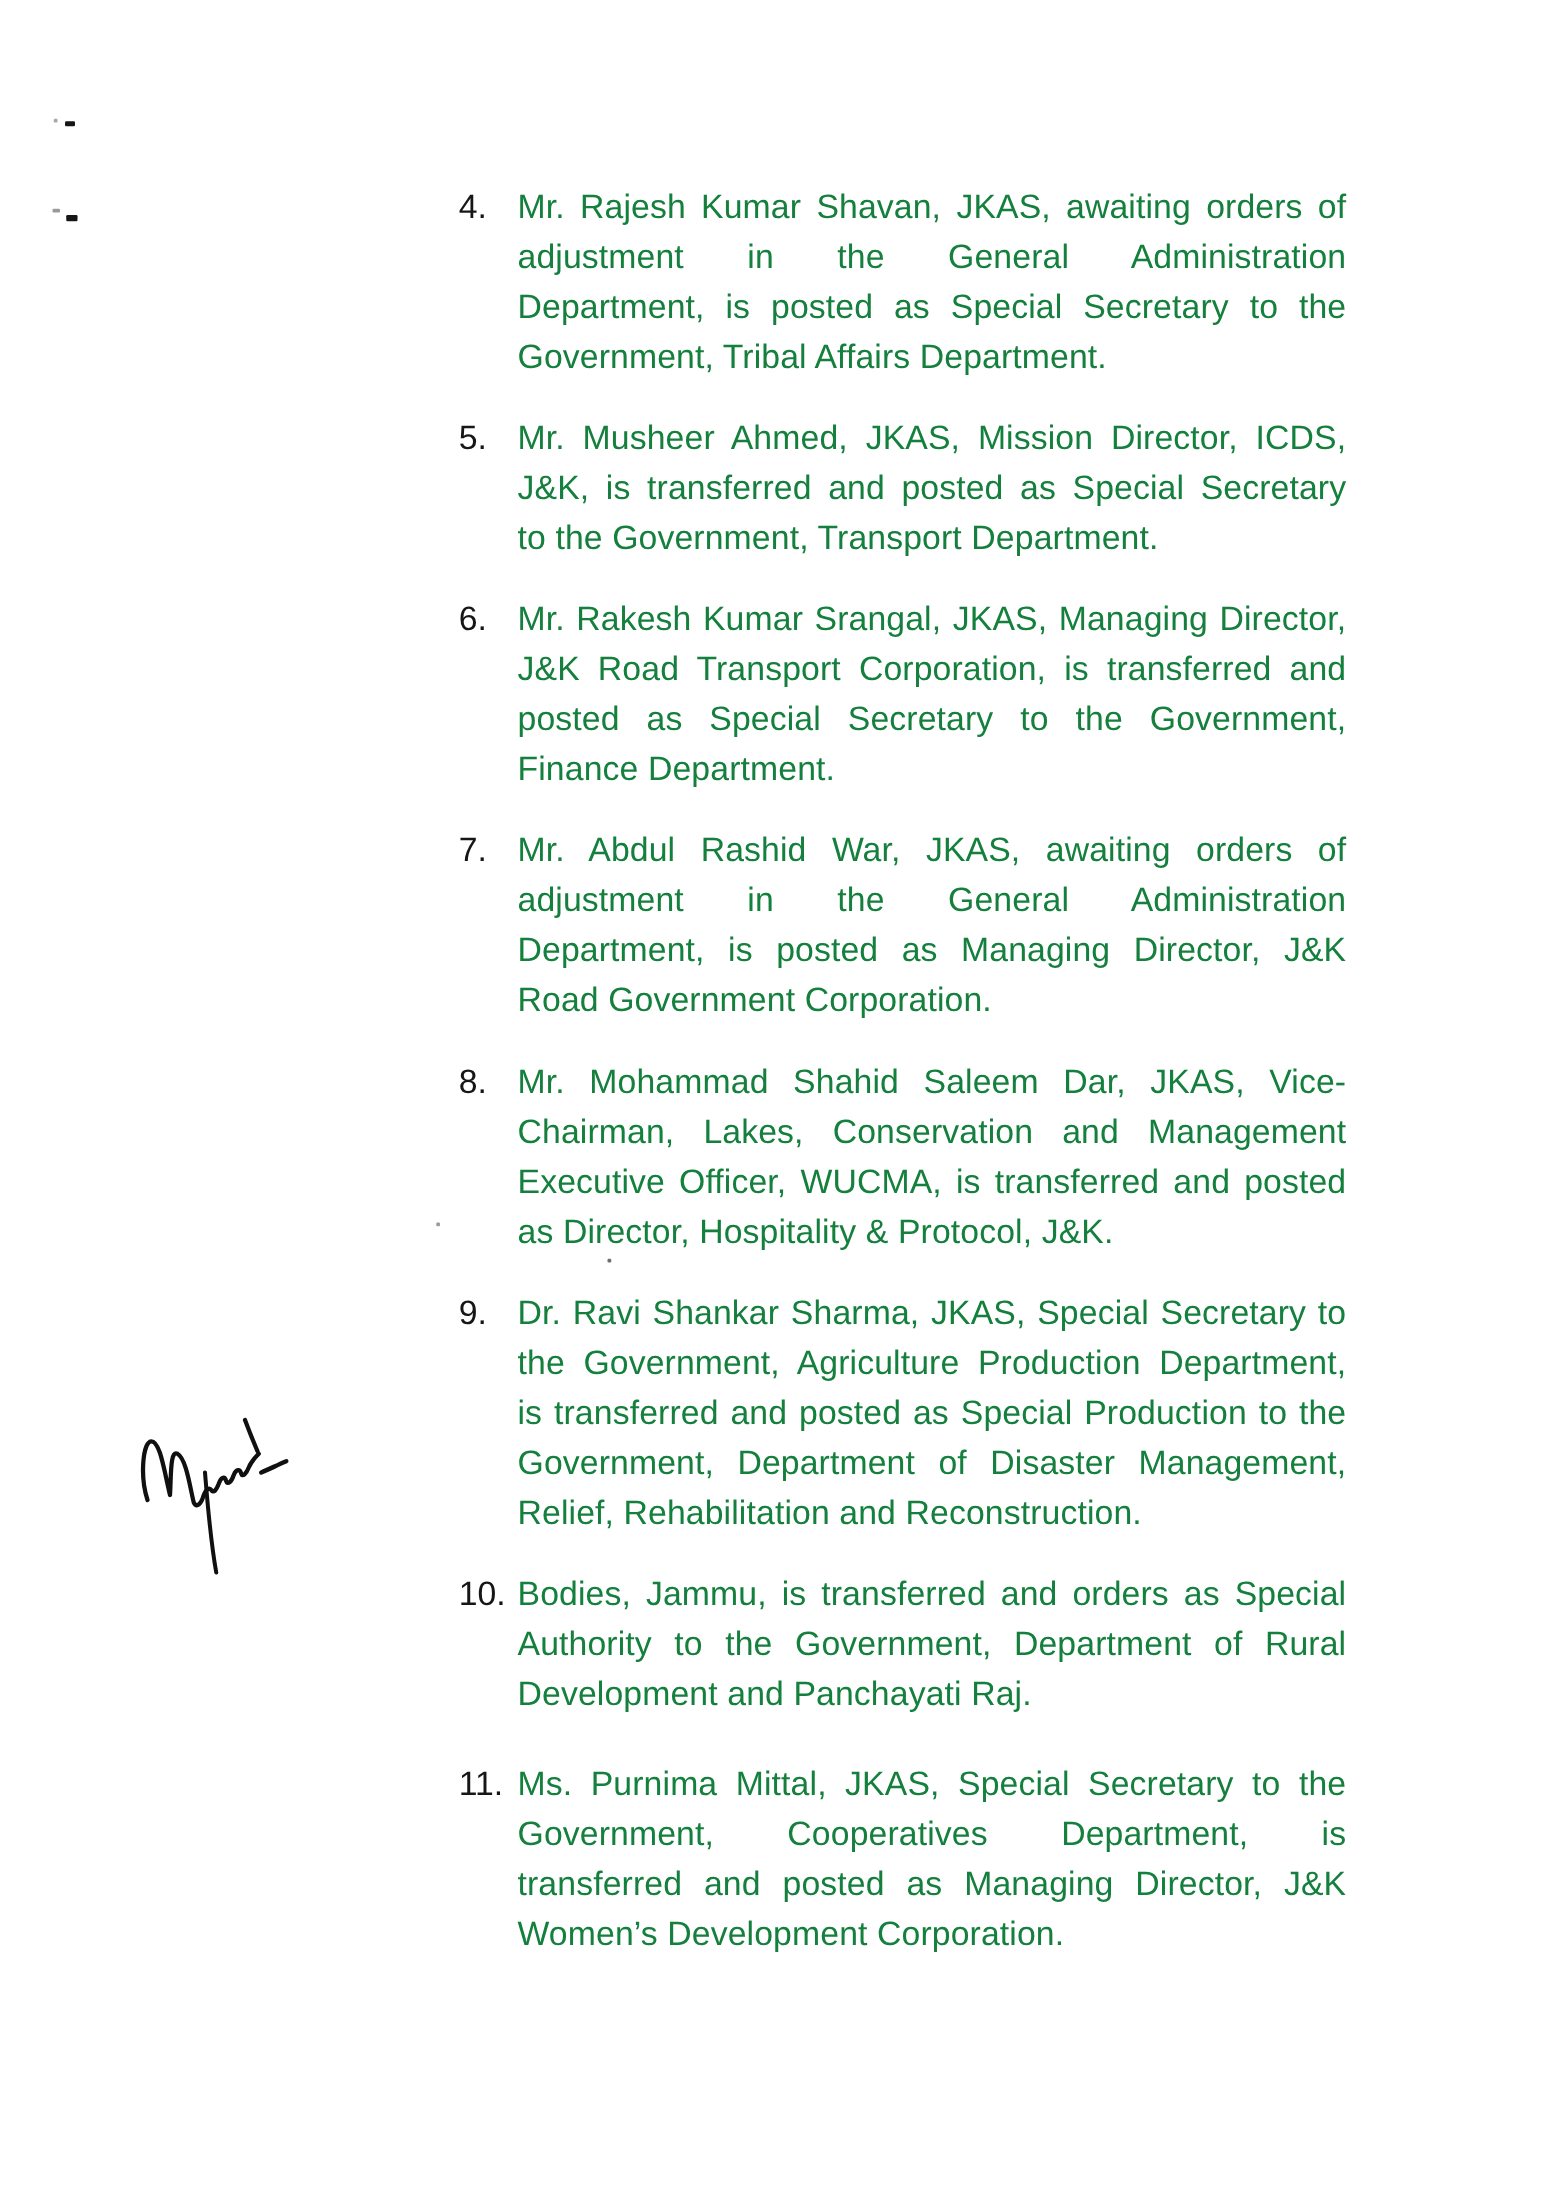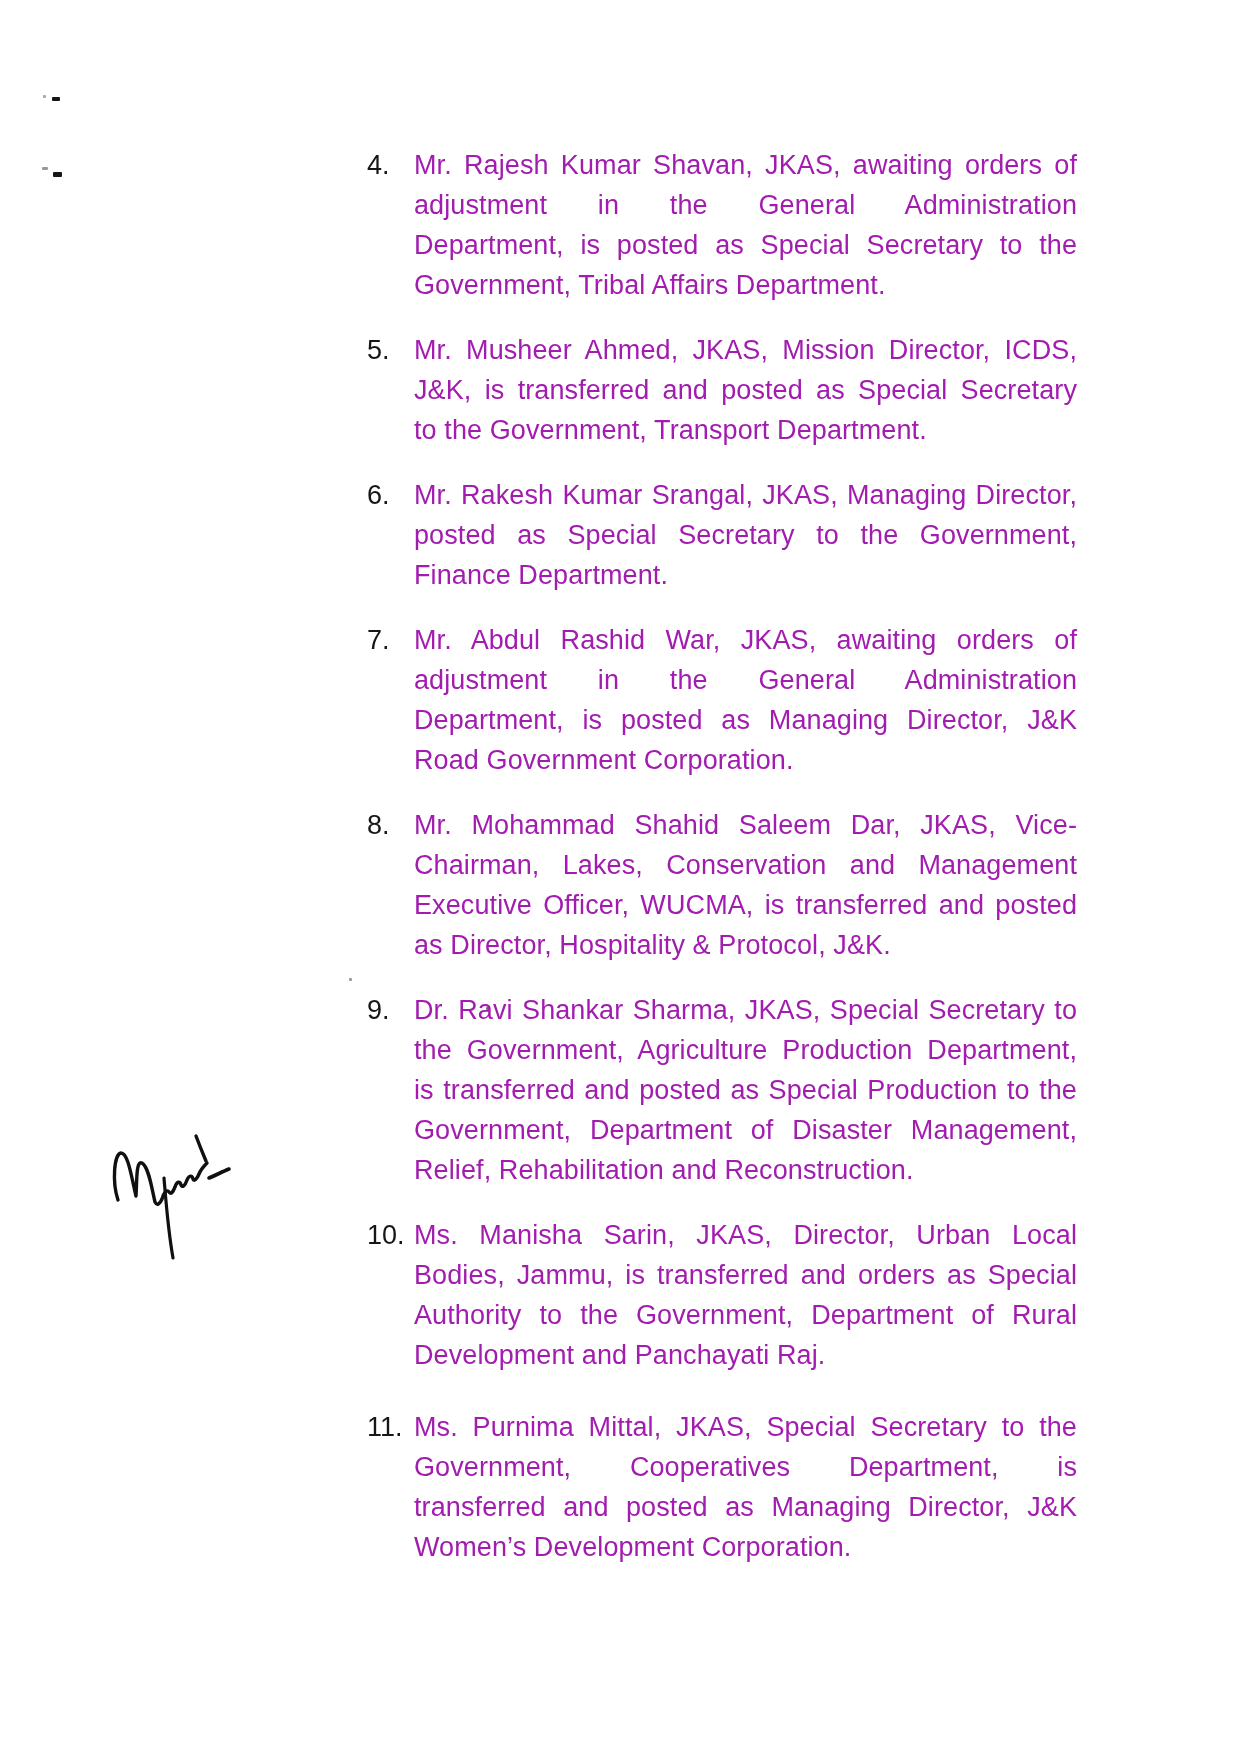--- a/index.html
+++ b/index.html
@@ -42,21 +42,21 @@
   }
   .item-lines {
     width: 663px;
   }
   .line {
     font-size: 27px;
     line-height: 40px;
     letter-spacing: 0.1px;
     text-align: justify;
     text-align-last: justify;
-    color: #a21caf;
+    color: #15803d;
     white-space: normal;
   }
   .line.last {
     text-align: center;
     text-align-last: left;
   }
   
   .signature {
     position: absolute;
     left: 110px;
@@ -107,20 +107,21 @@
           <div class="line">Mr. Musheer Ahmed, JKAS, Mission Director, ICDS,</div>
           <div class="line">J&amp;K, is transferred and posted as Special Secretary</div>
           <div class="line last">to the Government, Transport Department.</div>
         </div>
     </div>
 
     <div class="list-item">
       <div class="item-number">6.</div>
       <div class="item-lines">
           <div class="line">Mr. Rakesh Kumar Srangal, JKAS, Managing Director,</div>
+          <div class="line">J&amp;K Road Transport Corporation, is transferred and</div>
           <div class="line">posted as Special Secretary to the Government,</div>
           <div class="line last">Finance Department.</div>
         </div>
     </div>
 
     <div class="list-item">
       <div class="item-number">7.</div>
       <div class="item-lines">
           <div class="line">Mr. Abdul Rashid War, JKAS, awaiting orders of</div>
           <div class="line">adjustment in the General Administration</div>
@@ -146,21 +147,20 @@
           <div class="line">the Government, Agriculture Production Department,</div>
           <div class="line">is transferred and posted as Special Production to the</div>
           <div class="line">Government, Department of Disaster Management,</div>
           <div class="line last">Relief, Rehabilitation and Reconstruction.</div>
         </div>
     </div>
 
     <div class="list-item">
       <div class="item-number">10.</div>
       <div class="item-lines">
-          <div class="line">Ms. Manisha Sarin, JKAS, Director, Urban Local</div>
           <div class="line">Bodies, Jammu, is transferred and orders as Special</div>
           <div class="line">Authority to the Government, Department of Rural</div>
           <div class="line last">Development and Panchayati Raj.</div>
         </div>
     </div>
 
     <div class="list-item">
       <div class="item-number">11.</div>
       <div class="item-lines">
           <div class="line">Ms. Purnima Mittal, JKAS, Special Secretary to the</div>

